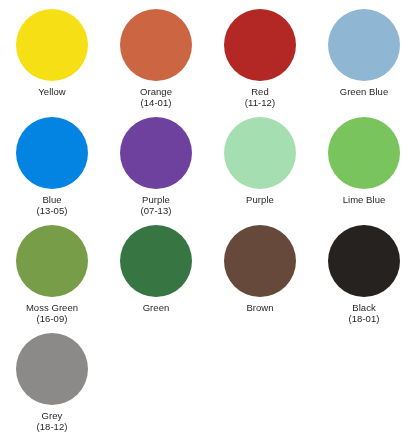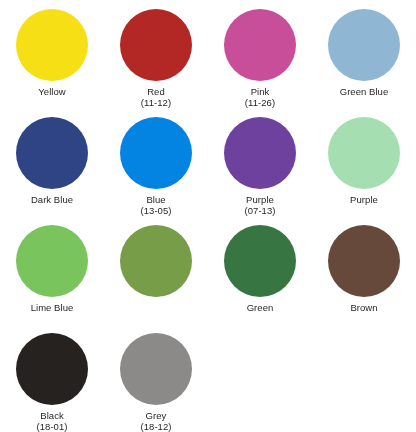--- a/index.html
+++ b/index.html
@@ -64,52 +64,45 @@
 <div class="palette-grid">
 
   <div class="swatch-cell">
     <div class="swatch-disc" style="background-color: rgb(247, 223, 22);"></div>
     <div class="swatch-caption">
       <span class="swatch-name">Yellow</span>
 
     </div>
   </div>
 
+  <div class="swatch-cell">
+    <div class="swatch-disc" style="background-color: rgb(204, 102, 66);"></div>
+    <div class="swatch-caption">
+      <span class="swatch-name">Orange</span>
+      <span class="swatch-code">(14-01)</span>
+    </div>
+  </div>
 
   <div class="swatch-cell">
     <div class="swatch-disc" style="background-color: rgb(179, 39, 36);"></div>
     <div class="swatch-caption">
       <span class="swatch-name">Red</span>
       <span class="swatch-code">(11-12)</span>
     </div>
   </div>
 
-  <div class="swatch-cell">
-    <div class="swatch-disc" style="background-color: rgb(201, 78, 154);"></div>
-    <div class="swatch-caption">
-      <span class="swatch-name">Pink</span>
-      <span class="swatch-code">(11-26)</span>
-    </div>
-  </div>
 
   <div class="swatch-cell">
     <div class="swatch-disc" style="background-color: rgb(143, 182, 211);"></div>
     <div class="swatch-caption">
       <span class="swatch-name">Green Blue</span>
 
     </div>
   </div>
 
-  <div class="swatch-cell">
-    <div class="swatch-disc" style="background-color: rgb(47, 68, 132);"></div>
-    <div class="swatch-caption">
-      <span class="swatch-name">Dark Blue</span>
-
-    </div>
-  </div>
 
   <div class="swatch-cell">
     <div class="swatch-disc" style="background-color: rgb(4, 132, 226);"></div>
     <div class="swatch-caption">
       <span class="swatch-name">Blue</span>
       <span class="swatch-code">(13-05)</span>
     </div>
   </div>
 
   <div class="swatch-cell">
@@ -131,20 +124,24 @@
   <div class="swatch-cell">
     <div class="swatch-disc" style="background-color: rgb(121, 196, 93);"></div>
     <div class="swatch-caption">
       <span class="swatch-name">Lime Blue</span>
 
     </div>
   </div>
 
   <div class="swatch-cell">
     <div class="swatch-disc" style="background-color: rgb(120, 157, 72);"></div>
+    <div class="swatch-caption">
+      <span class="swatch-name">Moss Green</span>
+      <span class="swatch-code">(16-09)</span>
+    </div>
   </div>
 
   <div class="swatch-cell">
     <div class="swatch-disc" style="background-color: rgb(55, 117, 67);"></div>
     <div class="swatch-caption">
       <span class="swatch-name">Green</span>
 
     </div>
   </div>
 

